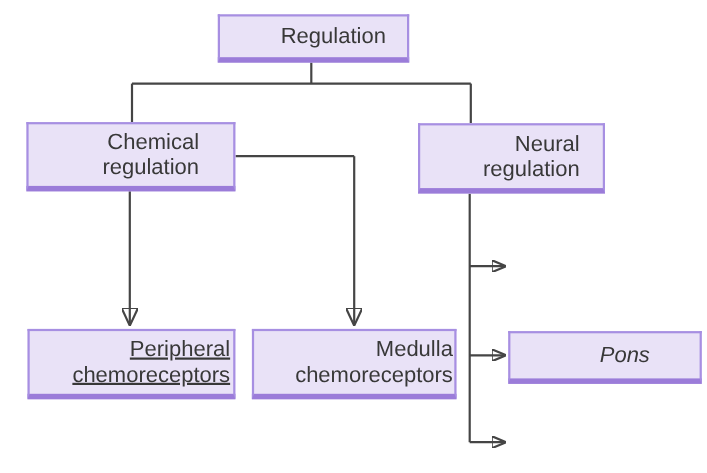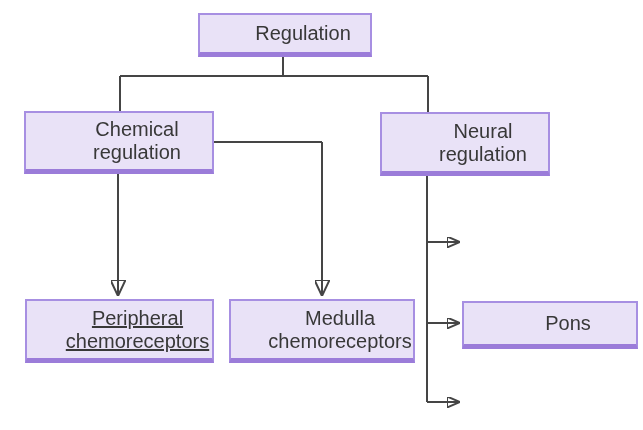--- a/index.html
+++ b/index.html
@@ -38,37 +38,37 @@
   .arrowhead-shape {
     fill: var(--connector);
     stroke: none;
   }
   .node {
     position: absolute;
     box-sizing: border-box;
     display: flex;
     align-items: center;
     justify-content: center;
-    text-align: center;
+    text-align: right;
     background: var(--node-fill);
     border: 2px solid var(--node-border);
     border-bottom: 5px solid var(--node-border-bottom);
     color: var(--text);
     font-size: 20px;
     line-height: 1.15;
     white-space: pre-line;
     padding-left: 36px;
   }
   #n-regulation   { left: 198px; top: 13px;  width: 174px; height: 44px; }
   #n-chemical     { left: 24px;  top: 111px; width: 190px; height: 63px; }
   #n-neural       { left: 380px; top: 112px; width: 170px; height: 64px; }
   #n-peripheral   { left: 25px;  top: 299px; width: 189px; height: 64px; text-decoration: underline; }
   #n-central      { left: 229px; top: 299px; width: 186px; height: 64px; }
   #n-cerebral     { left: 462px; top: 214px; width: 176px; height: 60px; }
-  #n-pons         { left: 462px; top: 301px; width: 176px; height: 48px; }
+  #n-pons         { left: 462px; top: 301px; width: 176px; height: 48px; font-style: italic; }
   #n-medulla      { left: 462px; top: 378px; width: 176px; height: 46px; }
 </style>
 </head>
 <body>
 
 <div class="canvas">
 
   <svg class="wires" viewBox="0 0 643 430" xmlns="http://www.w3.org/2000/svg">
     <defs>
       <marker id="arrow-big" markerUnits="userSpaceOnUse" markerWidth="16" markerHeight="15" refX="15" refY="7.5" orient="auto">

